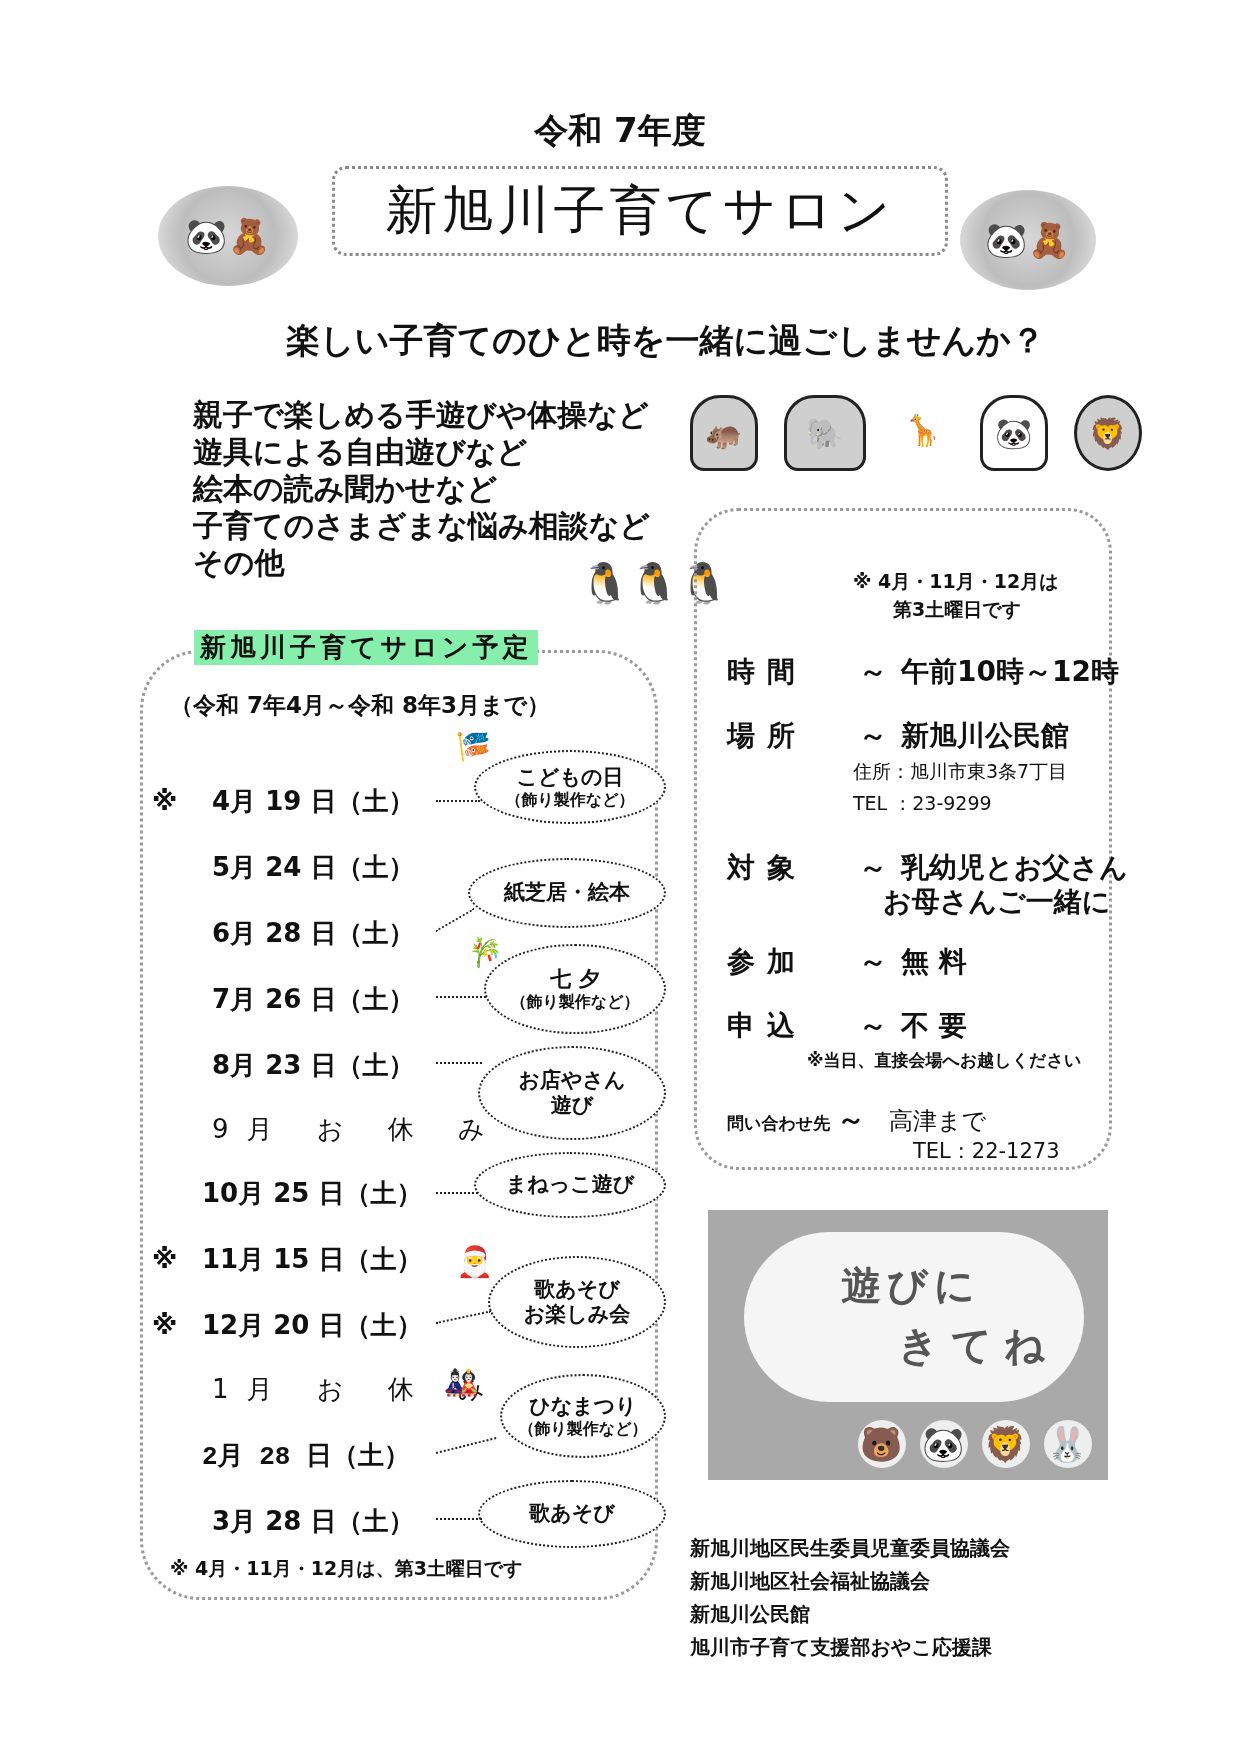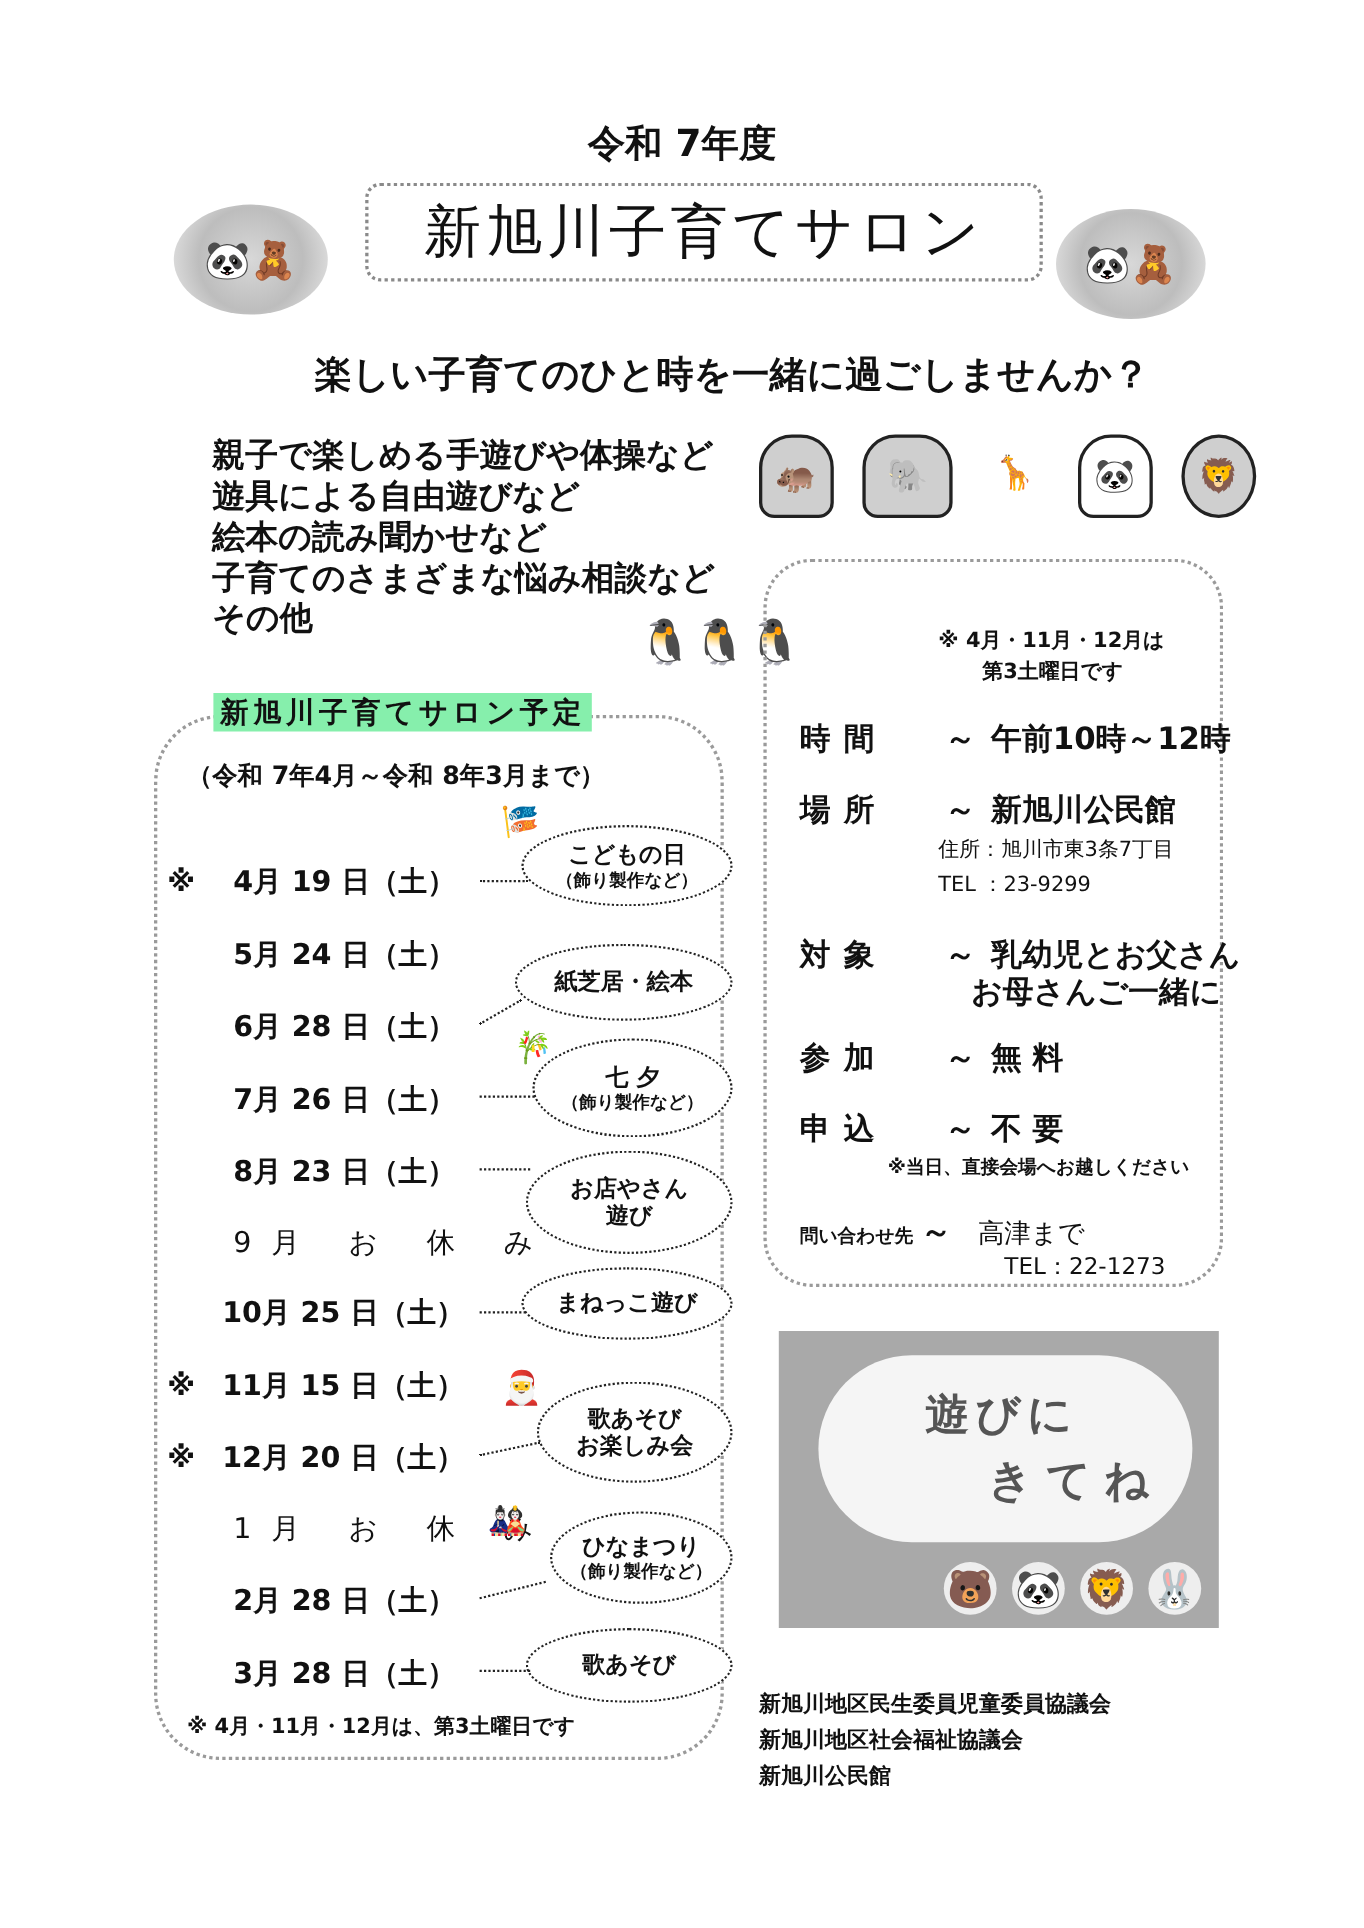--- a/index.html
+++ b/index.html
@@ -162,21 +162,21 @@
 <div class="sched-row" style="top:784px;"><span class="sched-mark">※</span><span class="sched-date" style="margin-left:10px;">4月 19 日（土）</span></div>
 <div class="sched-row" style="top:850px;"><span class="sched-mark"></span><span class="sched-date" style="margin-left:10px;">5月 24 日（土）</span></div>
 <div class="sched-row" style="top:916px;"><span class="sched-mark"></span><span class="sched-date" style="margin-left:10px;">6月 28 日（土）</span></div>
 <div class="sched-row" style="top:982px;"><span class="sched-mark"></span><span class="sched-date" style="margin-left:10px;">7月 26 日（土）</span></div>
 <div class="sched-row" style="top:1048px;"><span class="sched-mark"></span><span class="sched-date" style="margin-left:10px;">8月 23 日（土）</span></div>
 <div class="sched-row holiday" style="top:1112px;"><span class="sched-mark"></span><span class="sched-date" style="margin-left:10px;">9月 お 休 み</span></div>
 <div class="sched-row" style="top:1176px;"><span class="sched-mark"></span><span class="sched-date">10月 25 日（土）</span></div>
 <div class="sched-row" style="top:1242px;"><span class="sched-mark">※</span><span class="sched-date">11月 15 日（土）</span></div>
 <div class="sched-row" style="top:1308px;"><span class="sched-mark">※</span><span class="sched-date">12月 20 日（土）</span></div>
 <div class="sched-row holiday" style="top:1372px;"><span class="sched-mark"></span><span class="sched-date" style="margin-left:10px;">1月 お 休 み</span></div>
-<div class="sched-row" style="top:1438px;"><span class="sched-mark"></span><span class="sched-date" style="margin-left:10px;">2月 28 日（土）</span></div>
+<div class="sched-row" style="top:1438px;"><span class="sched-mark"></span><span class="sched-date" style="font-family:Liberation Mono, monospace;">2月 28 日（土）</span></div>
 <div class="sched-row" style="top:1504px;"><span class="sched-mark"></span><span class="sched-date" style="margin-left:10px;">3月 28 日（土）</span></div>
 
 <div class="balloon" style="left:474px;top:750px;width:188px;height:70px;">
   <span class="main">こどもの日</span>
   <span class="sub">（飾り製作など）</span>
 </div>
 <div class="abs" style="left:456px;top:730px;font-size:28px;">🎏</div>
 <div class="connector" style="left:436px;top:800px;width:44px;"></div>
 
 <div class="balloon" style="left:468px;top:858px;width:194px;height:66px;">
@@ -232,13 +232,14 @@
     <div class="ca">🐼</div>
     <div class="ca">🦁</div>
     <div class="ca">🐰</div>
   </div>
 </div>
 
 <div id="orgs" class="abs">
   <div>新旭川地区民生委員児童委員協議会</div>
   <div>新旭川地区社会福祉協議会</div>
   <div>新旭川公民館</div>
+  <div>旭川市子育て支援部おやこ応援課</div>
 </div>
 
 </body></html>

